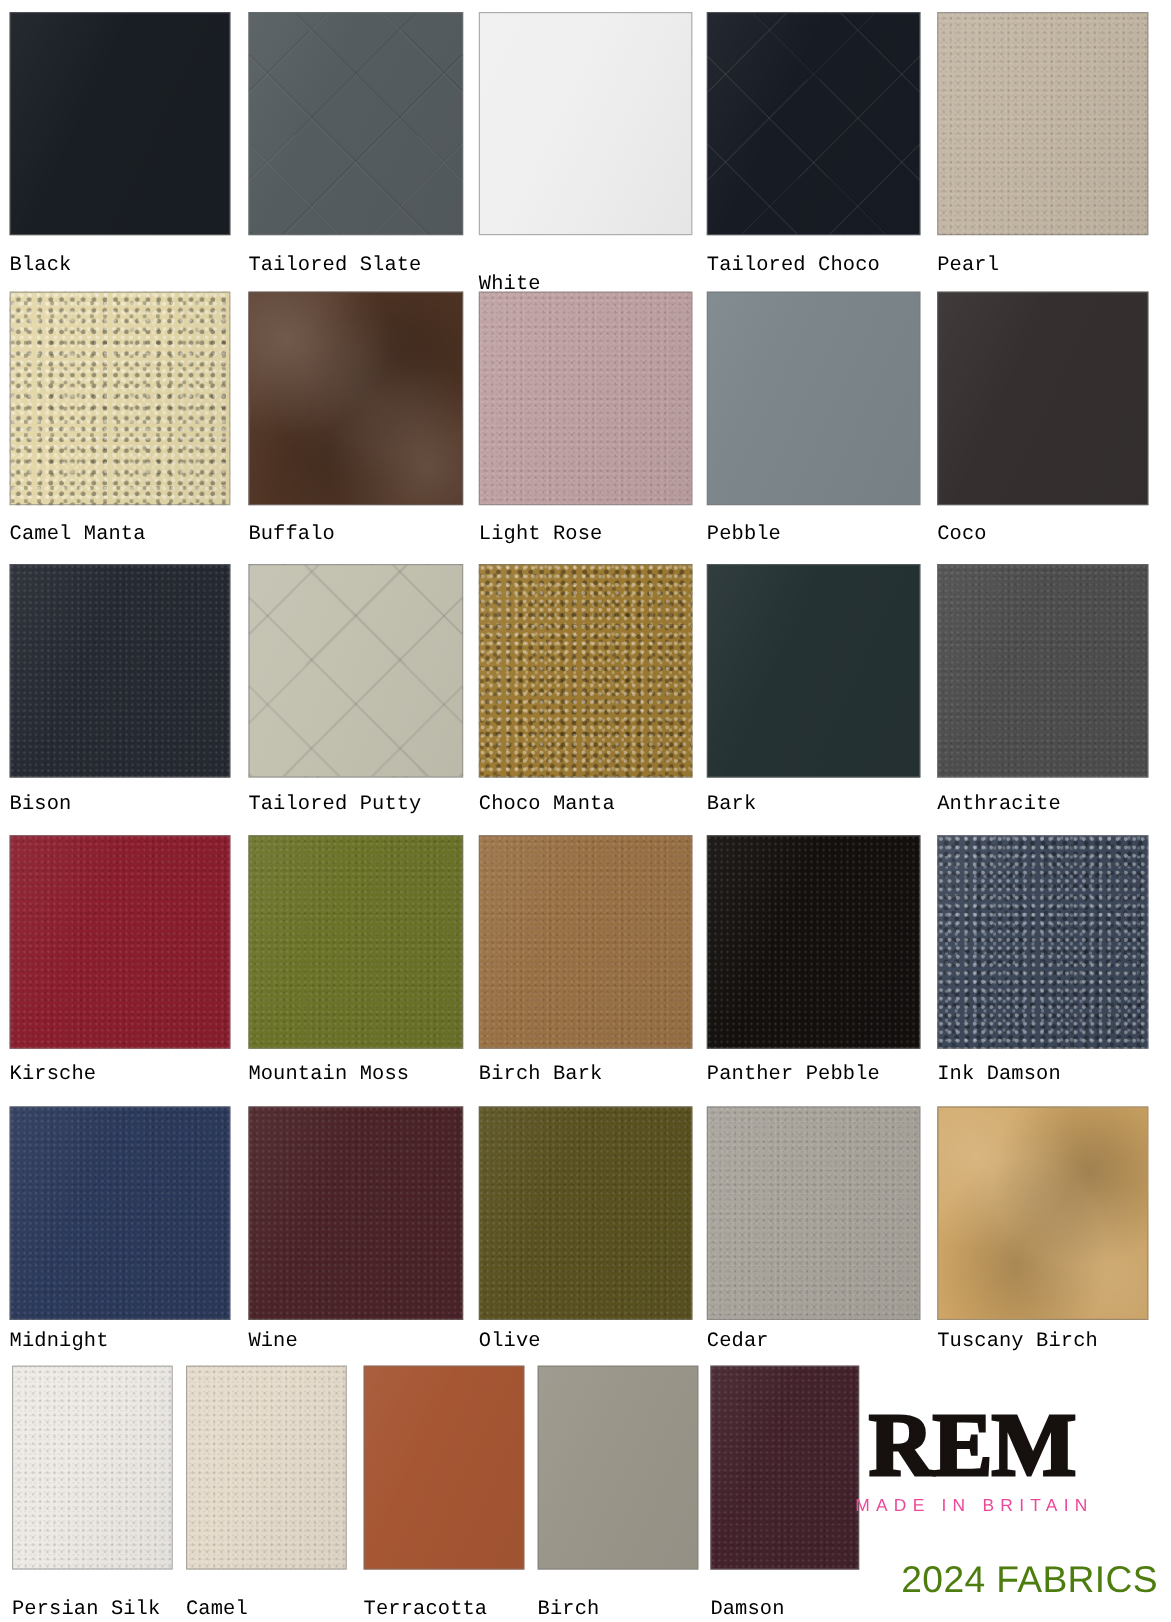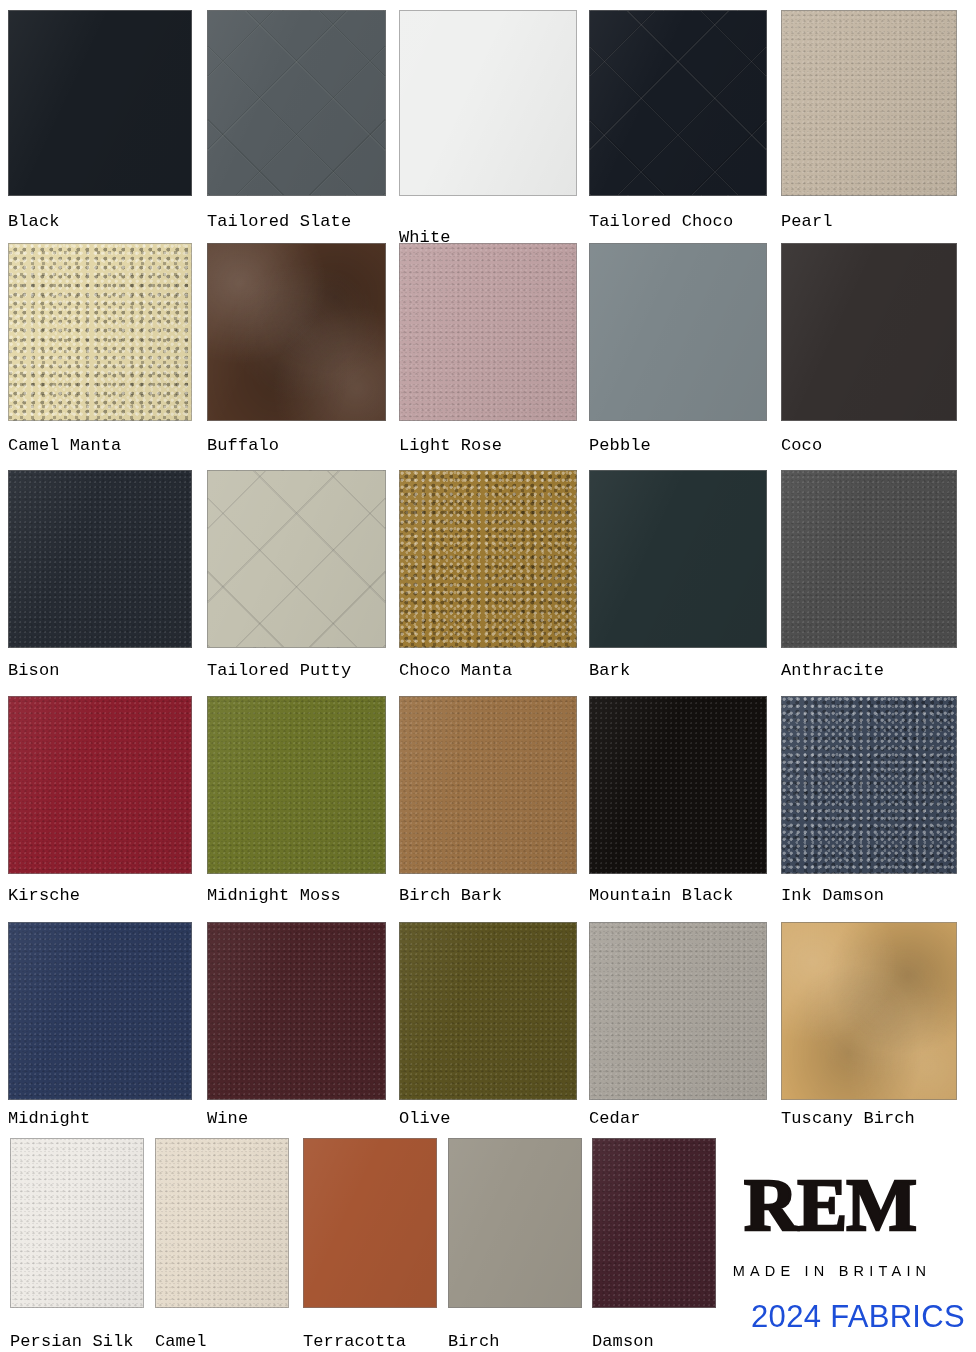--- a/index.html
+++ b/index.html
@@ -82,54 +82,54 @@
       radial-gradient(ellipse at 84% 82%, rgba(255,255,255,0.13) 0%, rgba(255,255,255,0) 40%),
       radial-gradient(ellipse at 55% 50%, rgba(255,255,255,0.09) 0%, rgba(255,255,255,0) 55%);
     background-size: 100% 100%;
   }
   
   .tex-smooth { background-image: none; }
 
   
   #brand {
     position: absolute;
-    left: 710px;
+    left: 690px;
     top: 1168px;
     width: 240px;
     text-align: center;
   }
   .rem-word {
     font-family: "Liberation Serif", serif;
     font-weight: 700;
     font-size: 75px;
     line-height: 74px;
     letter-spacing: -1px;
     color: #16100f;
     -webkit-text-stroke: 2.5px #16100f;
   }
   .rem-sub {
-    margin-top: 21px;
+    margin-top: 5px;
     font-family: "Liberation Sans", sans-serif;
     font-size: 14.5px;
     font-weight: 400;
     letter-spacing: 5.2px;
-    color: #000000;
+    color: #ec4899;
     padding-left: 4px;
   }
   #fabrics-year {
     position: absolute;
     left: 742px;
     top: 1300px;
     width: 232px;
     text-align: center;
     font-family: "Liberation Sans", sans-serif;
     font-size: 31px;
     line-height: 34px;
     font-weight: 400;
-    color: #1d4ed8;
+    color: #4d7c0f;
     letter-spacing: 0.3px;
   }
 </style>
 </head>
 <body>
 
 <div id="sheet">
   <div id="swatch-grid">
       <div class="cell" style="left: 8px; top: 10px; width: 184px; height: 186px;">
         <div class="swatch tex-smooth" title="Black" style="background-color: rgb(25, 30, 36);"></div>
@@ -191,29 +191,29 @@
         <div class="swatch tex-grain" title="Anthracite" style="background-color: rgb(78, 78, 78);"></div>
       </div>
       <div class="label" style="left: 781px; top: 661px;">Anthracite</div>
       <div class="cell" style="left: 8px; top: 696px; width: 184px; height: 178px;">
         <div class="swatch tex-grain" title="Kirsche" style="background-color: rgb(140, 30, 46);"></div>
       </div>
       <div class="label" style="left: 8px; top: 886px;">Kirsche</div>
       <div class="cell" style="left: 207px; top: 696px; width: 179px; height: 178px;">
         <div class="swatch tex-grain" title="Mountain Moss" style="background-color: rgb(108, 116, 41);"></div>
       </div>
-      <div class="label" style="left: 207px; top: 886px;">Midnight Moss</div>
+      <div class="label" style="left: 207px; top: 886px;">Mountain Moss</div>
       <div class="cell" style="left: 399px; top: 696px; width: 178px; height: 178px;">
         <div class="swatch tex-grain" title="Autumn Bark" style="background-color: rgb(155, 114, 70);"></div>
       </div>
       <div class="label" style="left: 399px; top: 886px;">Birch Bark</div>
       <div class="cell" style="left: 589px; top: 696px; width: 178px; height: 178px;">
         <div class="swatch tex-grain" title="Panther Black" style="background-color: rgb(19, 16, 14);"></div>
       </div>
-      <div class="label" style="left: 589px; top: 886px;">Mountain Black</div>
+      <div class="label" style="left: 589px; top: 886px;">Panther Pebble</div>
       <div class="cell" style="left: 781px; top: 696px; width: 176px; height: 178px;">
         <div class="swatch tex-manta" title="Ink Manta" style="background-color: rgb(60, 71, 89);"></div>
       </div>
       <div class="label" style="left: 781px; top: 886px;">Ink Damson</div>
       <div class="cell" style="left: 8px; top: 922px; width: 184px; height: 178px;">
         <div class="swatch tex-grain" title="Midnight" style="background-color: rgb(44, 58, 92);"></div>
       </div>
       <div class="label" style="left: 8px; top: 1109px;">Midnight</div>
       <div class="cell" style="left: 207px; top: 922px; width: 179px; height: 178px;">
         <div class="swatch tex-grain" title="Wine" style="background-color: rgb(75, 35, 40);"></div>

